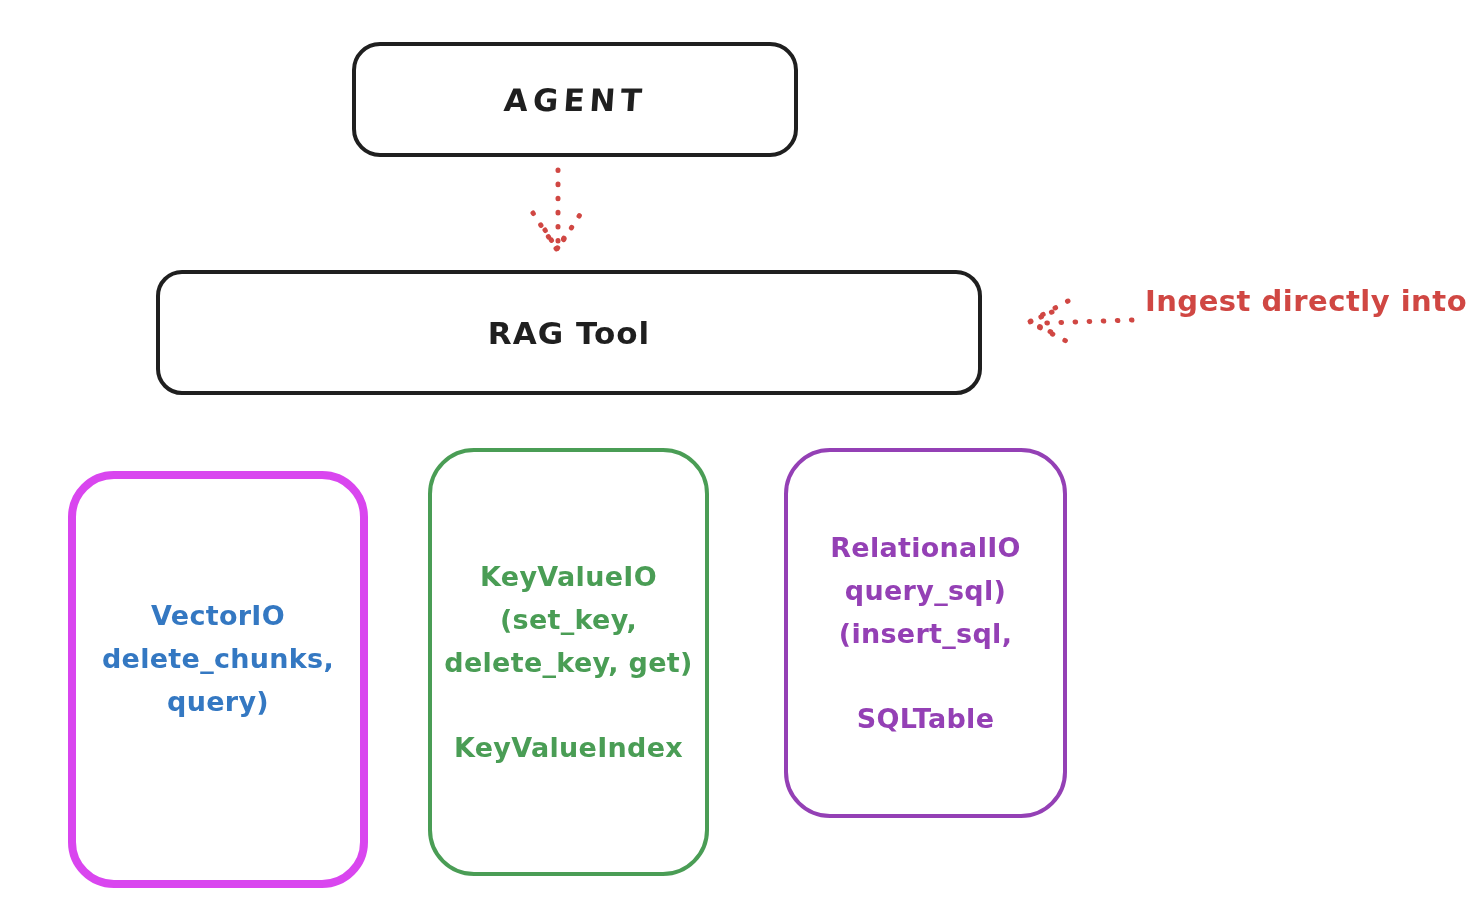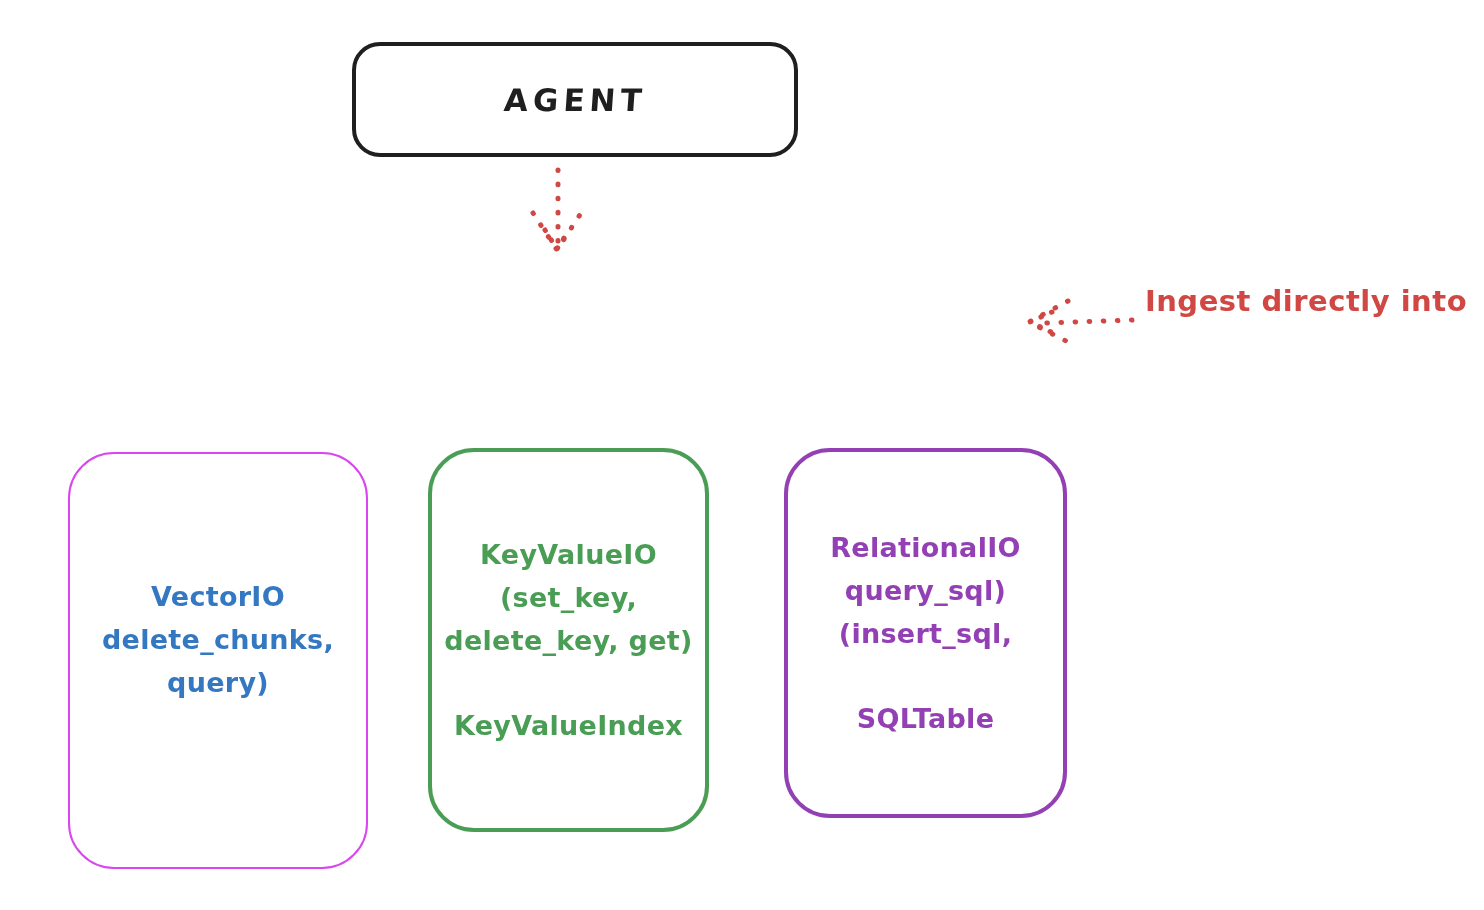--- a/index.html
+++ b/index.html
@@ -76,48 +76,51 @@
     align-items: center;
     justify-content: center;
     text-align: center;
     font-size: 27px;
     font-weight: 600;
     line-height: 43px;
     letter-spacing: 0.3px;
   }
   .storage-box .spacer { height: 42px; }
   .vector-box {
-    left: 68px; top: 452px;
+    left: 68px; top: 471px;
     width: 300px; height: 417px;
-    border: 2px solid #d946ef;
+    border: 8px solid #d946ef;
     color: #3478c2;
   }
   .keyvalue-box {
     left: 428px; top: 448px;
-    width: 281px; height: 384px;
+    width: 281px; height: 428px;
     border: 4px solid #4a9d55;
     color: #4a9d55;
     align-items: center;
   }
   .relational-box {
     left: 784px; top: 448px;
     width: 283px; height: 370px;
     border: 4px solid #9440b5;
     color: #9440b5;
   }
 </style>
 </head>
 <body>
 
 <div class="canvas">
 
   <div class="box black-box agent-box">
     <span class="agent-label">AGENT</span>
   </div>
 
+  <div class="box black-box rag-box">
+    <span class="rag-label">RAG Tool</span>
+  </div>
 
   <svg class="arrow-layer" viewBox="0 0 1484 910">
     <g stroke="#d04743" stroke-width="5" fill="none" stroke-linecap="round" stroke-dasharray="0.6 13.5">
       <path d="M558 170 L558 244"></path>
       <path d="M533 213 L557 250 L581 213"></path>
       <path d="M545 230 L557 249 L569 230" stroke-dasharray="0.6 11"></path>
     </g>
     <g stroke="#d04743" stroke-width="5" fill="none" stroke-linecap="round" stroke-dasharray="0.6 13.5">
       <path d="M1132 320 L1045 323"></path>
       <path d="M1068 301 L1029 322 L1070 343"></path>

